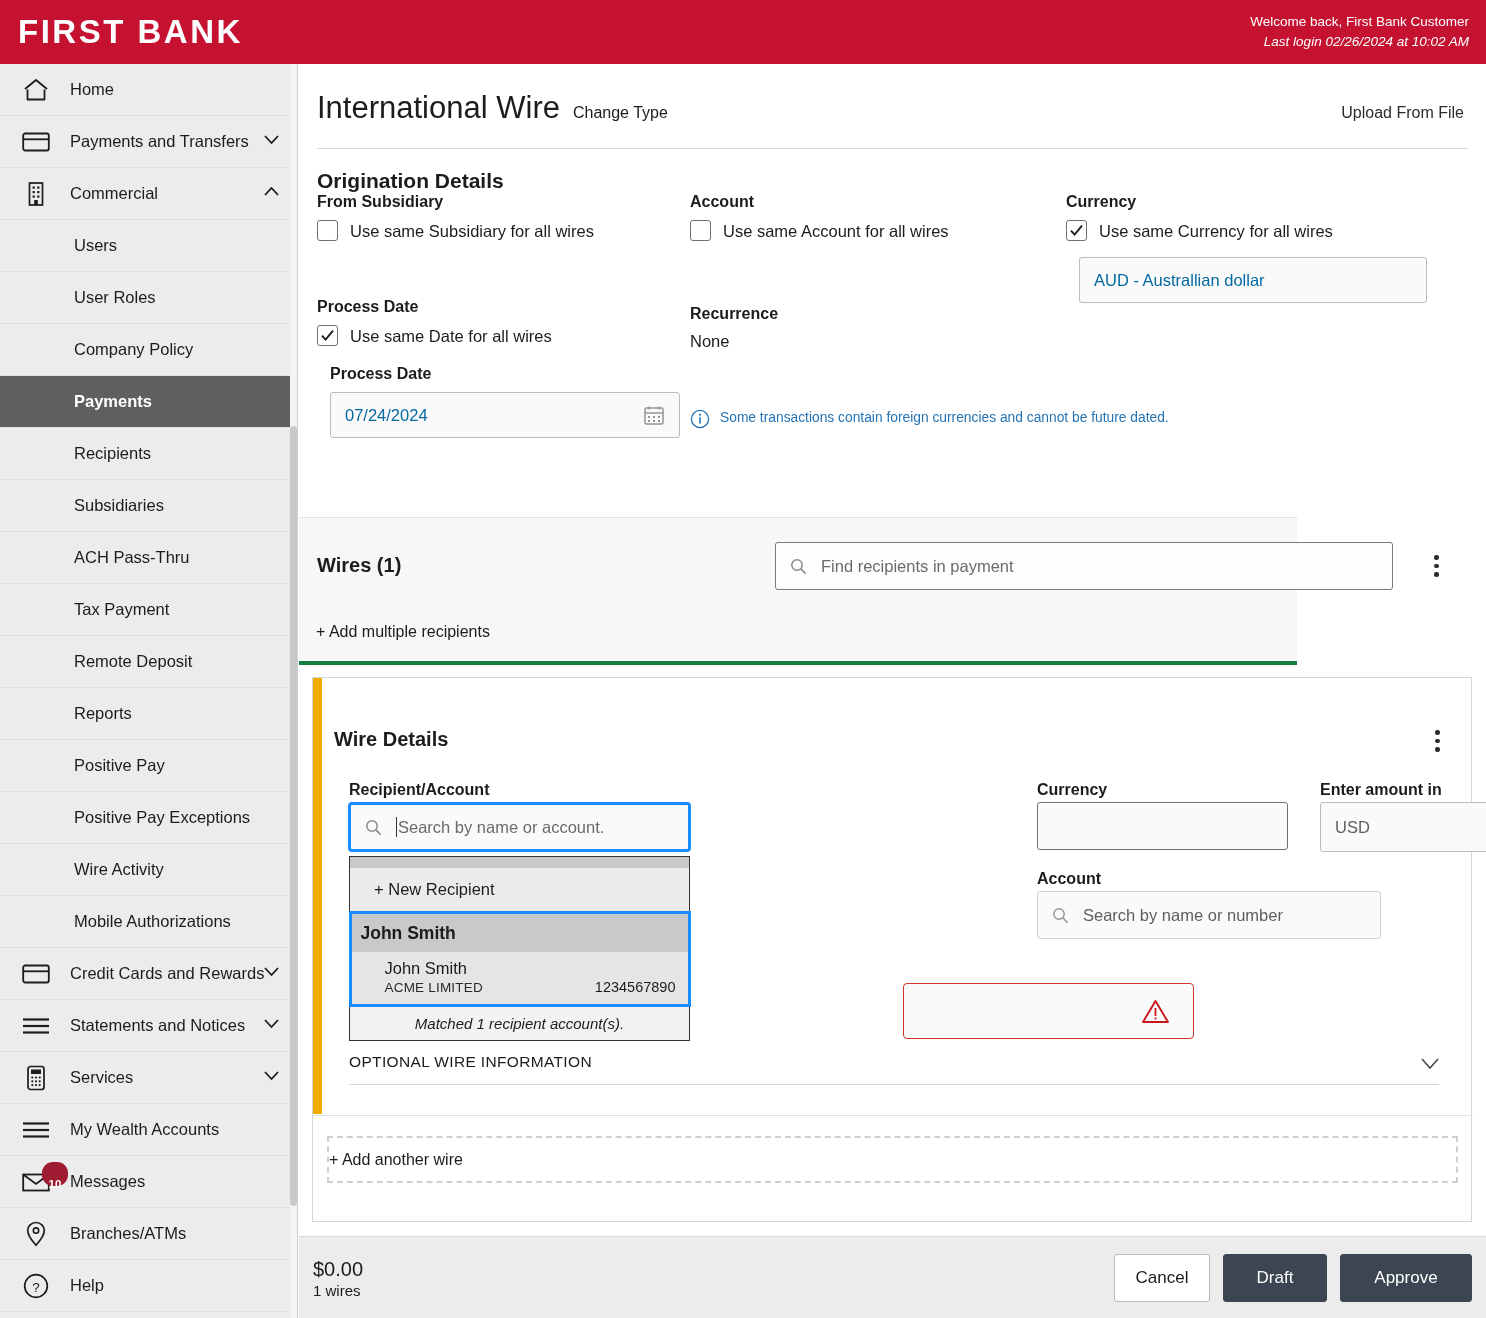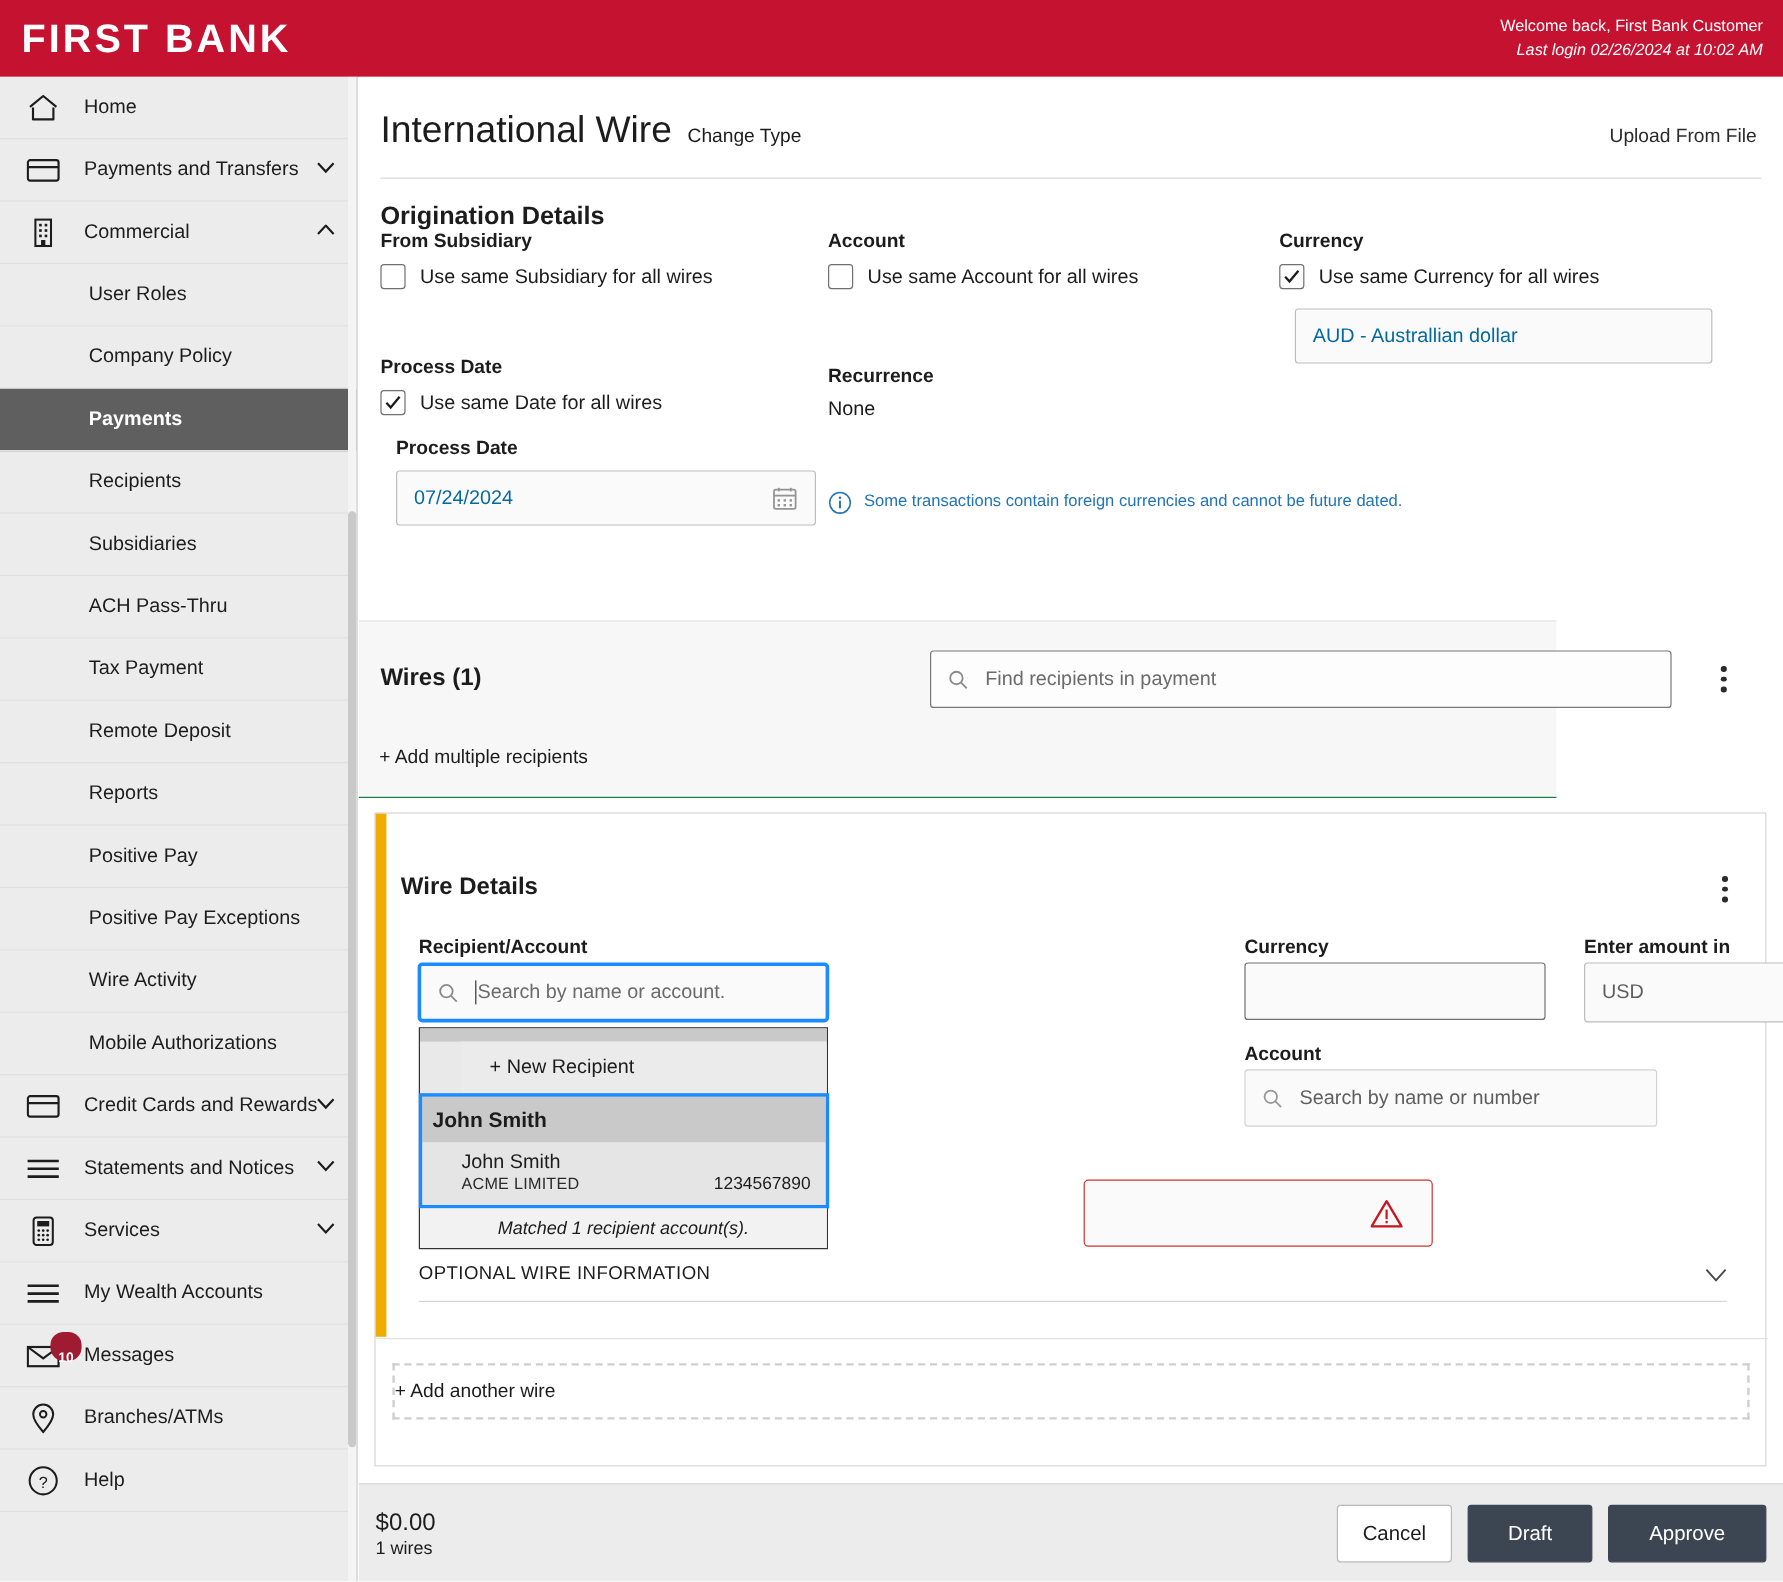--- a/index.html
+++ b/index.html
@@ -102,21 +102,21 @@
   .cal-ico { width: 22px; height: 22px; opacity: .72; }
 
   .recurrence-val { font-size: 16.5px; color: #1c1c1c; margin-top: 2px; }
   .info-note { display: flex; align-items: flex-start; margin-top: 57px; }
   .info-ico { flex: 0 0 20px; width: 20px; height: 20px; margin-top: 1px; }
   .info-txt { font-size: 13.8px; color: #2474b5; line-height: 1.42; margin-left: 10px; }
 
   
   .wires-band {
     position: absolute; left: 0; top: 453px; width: 998px; height: 148px;
-    background: #f7f7f7; border-top: 1px solid #e4e4e4; border-bottom: 1px solid #15803d;
+    background: #f7f7f7; border-top: 1px solid #e4e4e4; border-bottom: 4px solid #15803d;
   }
   .wires-title { position: absolute; left: 18px; top: 36px; font-size: 20px; font-weight: bold; color: #1c1c1c; }
   .find-box {
     position: absolute; left: 476px; top: 24px; width: 618px; height: 48px;
     border: 1px solid #7a7a7a; border-radius: 3px; background: #fdfdfd;
     display: flex; align-items: center; padding: 0 14px;
   }
   .search-ico { width: 17px; height: 17px; opacity: .7; flex: 0 0 17px; }
   .find-ph { font-size: 16.5px; color: #6b6b6b; margin-left: 14px; }
   .kebab { position: absolute; display: flex; flex-direction: column; align-items: center; gap: 4px; }
@@ -140,21 +140,21 @@
     display: flex; align-items: center; padding: 0 14px;
   }
   .caret { width: 1px; height: 20px; background: #333; margin-left: 14px; }
   .recip-ph { font-size: 16.5px; color: #6b6b6b; margin-left: 1px; }
 
   .dropdown {
     position: absolute; left: 36px; top: 178px; width: 341px;
     border: 1.5px solid #333; background: #e9e9e9; z-index: 40;
   }
   .dd-topstrip { height: 11px; background: #c9c9c9; }
-  .dd-new { height: 43px; display: flex; align-items: center; padding-left: 24px; font-size: 16.5px; color: #1c1c1c; background: #ebebeb; margin-left: 34px; }
+  .dd-new { height: 43px; display: flex; align-items: center; padding-left: 24px; font-size: 16.5px; color: #1c1c1c; background: #ebebeb; }
   .dd-group {
     border: 3px solid #1a8cff; margin: 0 -1.5px;
   }
   .dd-group-head { background: #c9c9c9; height: 38px; display: flex; align-items: center; padding-left: 9px; font-size: 17.5px; font-weight: bold; color: #1c1c1c; }
   .dd-option { background: #e5e5e5; padding: 7px 12px 9px 33px; }
   .dd-opt-name { font-size: 16.5px; color: #1c1c1c; }
   .dd-opt-row { display: flex; justify-content: space-between; align-items: baseline; margin-top: 1px; }
   .dd-opt-org { font-size: 13.5px; color: #2b2b2b; letter-spacing: .2px; }
   .dd-opt-acct { font-size: 14.5px; color: #1c1c1c; }
   .dd-matched { background: #f2f2f2; height: 33px; display: flex; align-items: center; justify-content: center; font-size: 15px; font-style: italic; color: #1c1c1c; }
@@ -267,20 +267,23 @@
               <rect x="11.2" y="14.5" width="2.2" height="2.2" fill="#1c1c1c"></rect>
               <rect x="8.2" y="19" width="3.6" height="5" fill="#1c1c1c"></rect>
             </svg>
           </span>
           <span class="lbl">Commercial</span>
           <span class="chev">
             <svg width="15" height="10" viewBox="0 0 15 10">
               <path d="M1 8 L7.5 1 L14 8" stroke="#1c1c1c" stroke-width="1.8" fill="none"></path>
             </svg>
           </span>
+        </div>
+        <div class="nav-item sub">
+          <span class="lbl">Users</span>
         </div>
         <div class="nav-item sub">
           <span class="lbl">User Roles</span>
         </div>
         <div class="nav-item sub">
           <span class="lbl">Company Policy</span>
         </div>
         <div class="nav-item sub active">
           <span class="lbl">Payments</span>
         </div>

